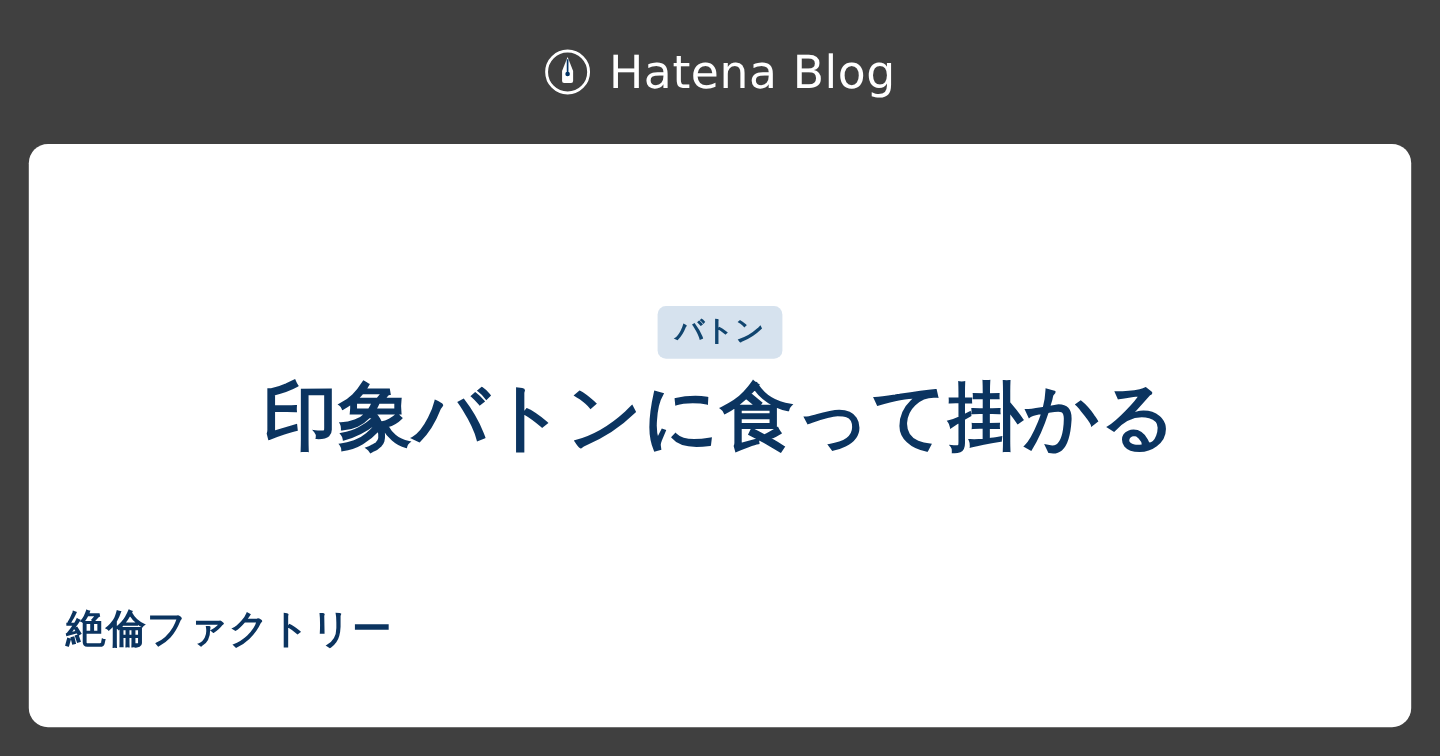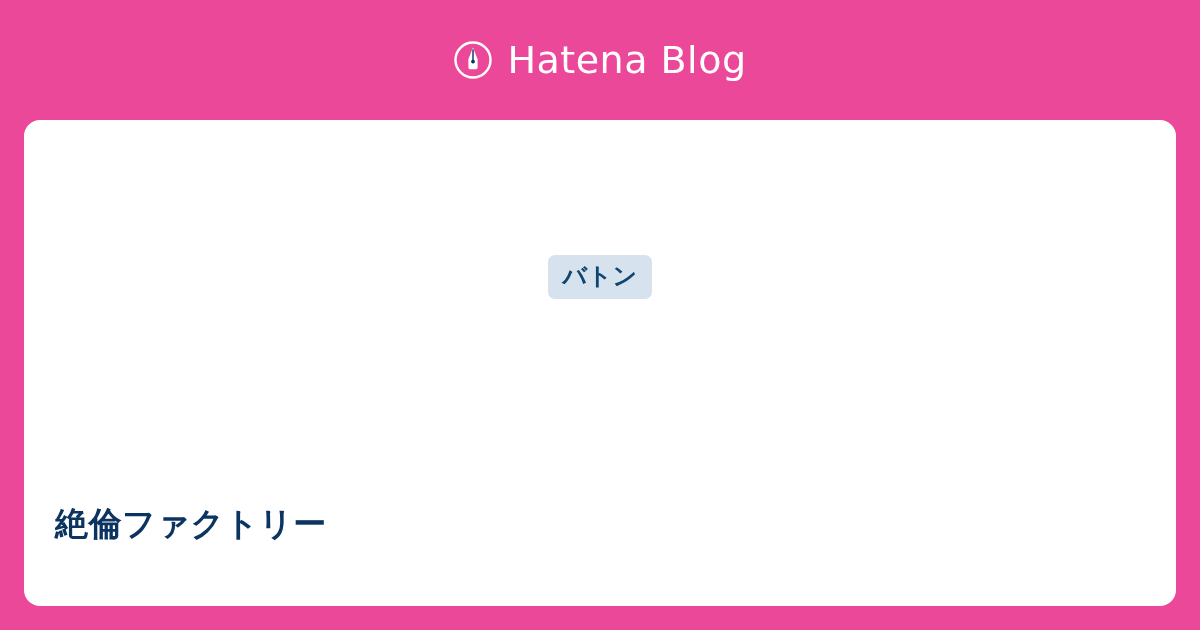--- a/index.html
+++ b/index.html
@@ -12,21 +12,21 @@
     overflow: hidden;
     background: #013365;
     font-family: "Liberation Sans", "DejaVu Sans", sans-serif;
     -webkit-font-smoothing: antialiased;
   }
 
   .og-canvas {
     position: relative;
     width: 1200px;
     height: 630px;
-    background: #ec4899;
+    background: #404040;
     box-sizing: border-box;
   }
 
   
   .brand-header {
     position: absolute;
     top: 0;
     left: 0;
     width: 1200px;
     height: 120px;
@@ -166,20 +166,23 @@
     <span class="brand-name">Hatena Blog</span>
   </div>
 
   <div class="entry-card">
     <div class="card-inner">
 
       <div class="category-row">
         <span class="category-tag">バトン</span>
       </div>
 
+      <div class="entry-title-row">
+        <h1 class="entry-title">印象バトンに食って掛かる</h1>
+      </div>
 
       <div class="blog-name-row">
         <div class="blog-name">絶倫ファクトリー</div>
       </div>
 
     </div>
   </div>
 
 </div>
 

